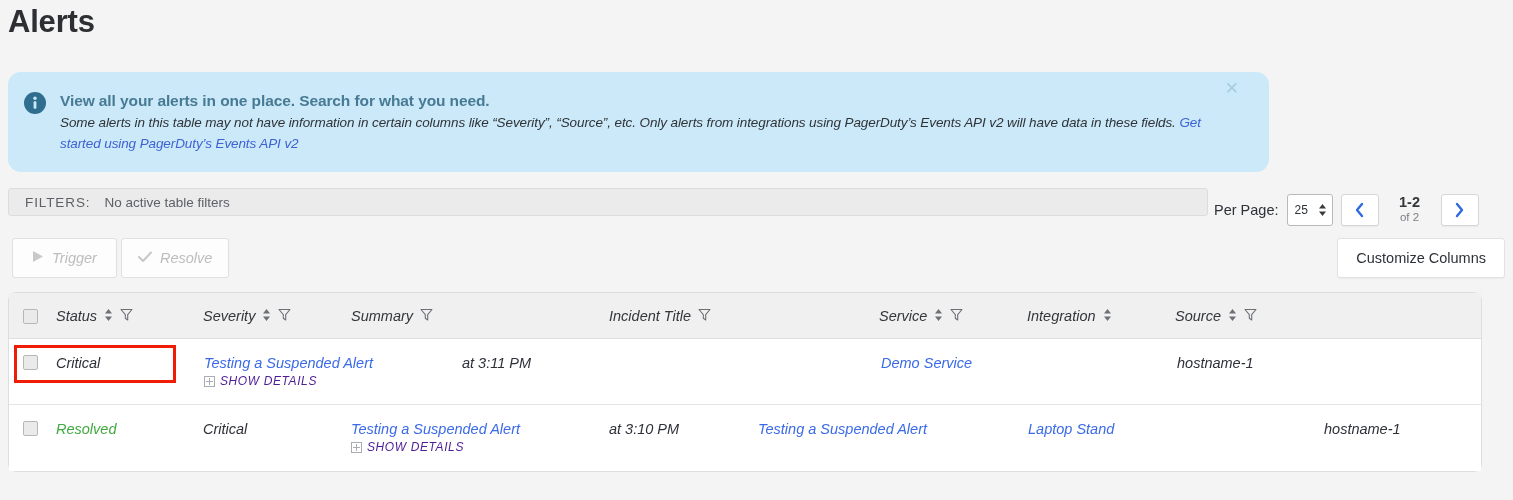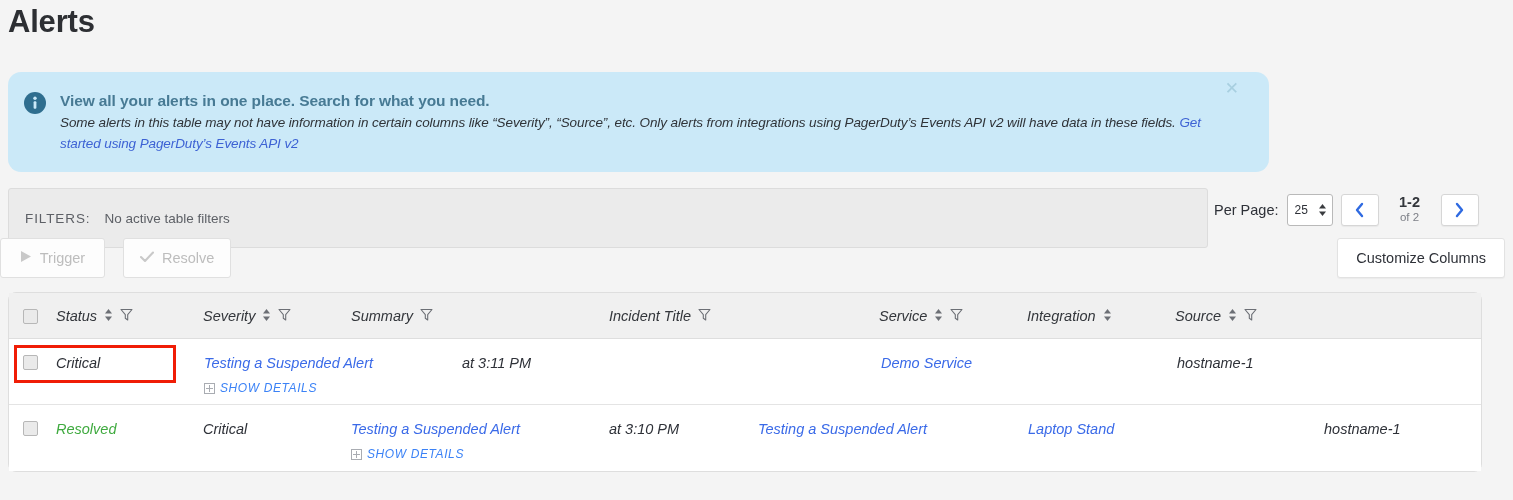--- a/index.html
+++ b/index.html
@@ -42,21 +42,21 @@
   .banner-text a { color: #3d62d4; text-decoration: none; font-style: italic; }
   .banner-close {
     position: absolute; right: 30px; top: 8px;
     font-size: 17px; color: #a8cfe0; cursor: pointer;
     line-height: 17px; font-family: "DejaVu Sans", sans-serif;
   }
 
   
   .filters {
     position: absolute; left: 8px; top: 188px;
-    width: 1200px; height: 60px;
+    width: 1200px; height: 28px;
     background: #ebebeb; border: 1px solid #dcdcdc; border-radius: 3px;
     display: flex; align-items: center; padding: 0 16px;
   }
   .filters-label {
     font-size: 13.5px; color: #5d6066; letter-spacing: 0.9px;
     margin-right: 14px;
   }
   .filters-value { font-size: 13.5px; color: #5d6066; }
 
   
@@ -77,21 +77,21 @@
     border: 1px solid #d6d6d6; border-radius: 3px;
     display: flex; align-items: center; justify-content: center;
     cursor: pointer; box-shadow: 0 1px 1px rgba(0,0,0,.05);
   }
   .pg-btn svg { display: block; }
   .pg-count { text-align: center; width: 46px; line-height: 15px; }
   .pg-count .range { font-size: 14.5px; font-weight: bold; color: #33363b; }
   .pg-count .total { font-size: 11.5px; color: #7c7f86; }
 
   
-  .actions { position: absolute; left: 0; top: 238px; display: flex; gap: 18px; }
+  .actions { position: absolute; left: 12px; top: 238px; display: flex; gap: 4px; font-style: italic; }
   .act-btn {
     height: 40px; min-width: 105px;
     background: #fdfdfd; border: 1px solid #e0e0e0; border-radius: 3px;
     display: flex; align-items: center; justify-content: center; gap: 8px;
     font-size: 14.5px; color: #bdbdbd; padding: 0 16px; cursor: default;
   }
   .customize-btn {
     position: absolute; right: 8px; top: 238px;
     height: 40px; background: #fff; border: 1px solid #e2e2e2; border-radius: 3px;
     display: flex; align-items: center; justify-content: center;
@@ -127,22 +127,22 @@
 
   .chk {
     width: 15px; height: 15px; border: 1px solid #b7b7b7;
     border-radius: 2px; background: #eaeaea; display: inline-block; cursor: pointer;
   }
   .link { color: #3a6ae8; text-decoration: none; cursor: pointer; }
   .status-suspended { font-weight: bold; color: #2b2d31; }
   .status-resolved { color: #3faa3f; }
   .show-details {
     display: flex; align-items: center; gap: 5px;
-    font-size: 12px; color: #3b82f6; letter-spacing: 0.6px;
-    margin-top: 10px; cursor: pointer;
+    font-size: 12px; color: #4c1d95; letter-spacing: 0.6px;
+    margin-top: 3px; cursor: pointer;
   }
   .plus-box {
     width: 11px; height: 11px; border: 1px solid #a9acb2;
     position: relative; display: inline-block;
   }
   .plus-box::before, .plus-box::after {
     content: ""; position: absolute; background: #a9acb2;
   }
   .plus-box::before { left: 1px; right: 1px; top: 4px; height: 1px; }
   .plus-box::after { top: 1px; bottom: 1px; left: 4px; width: 1px; }

